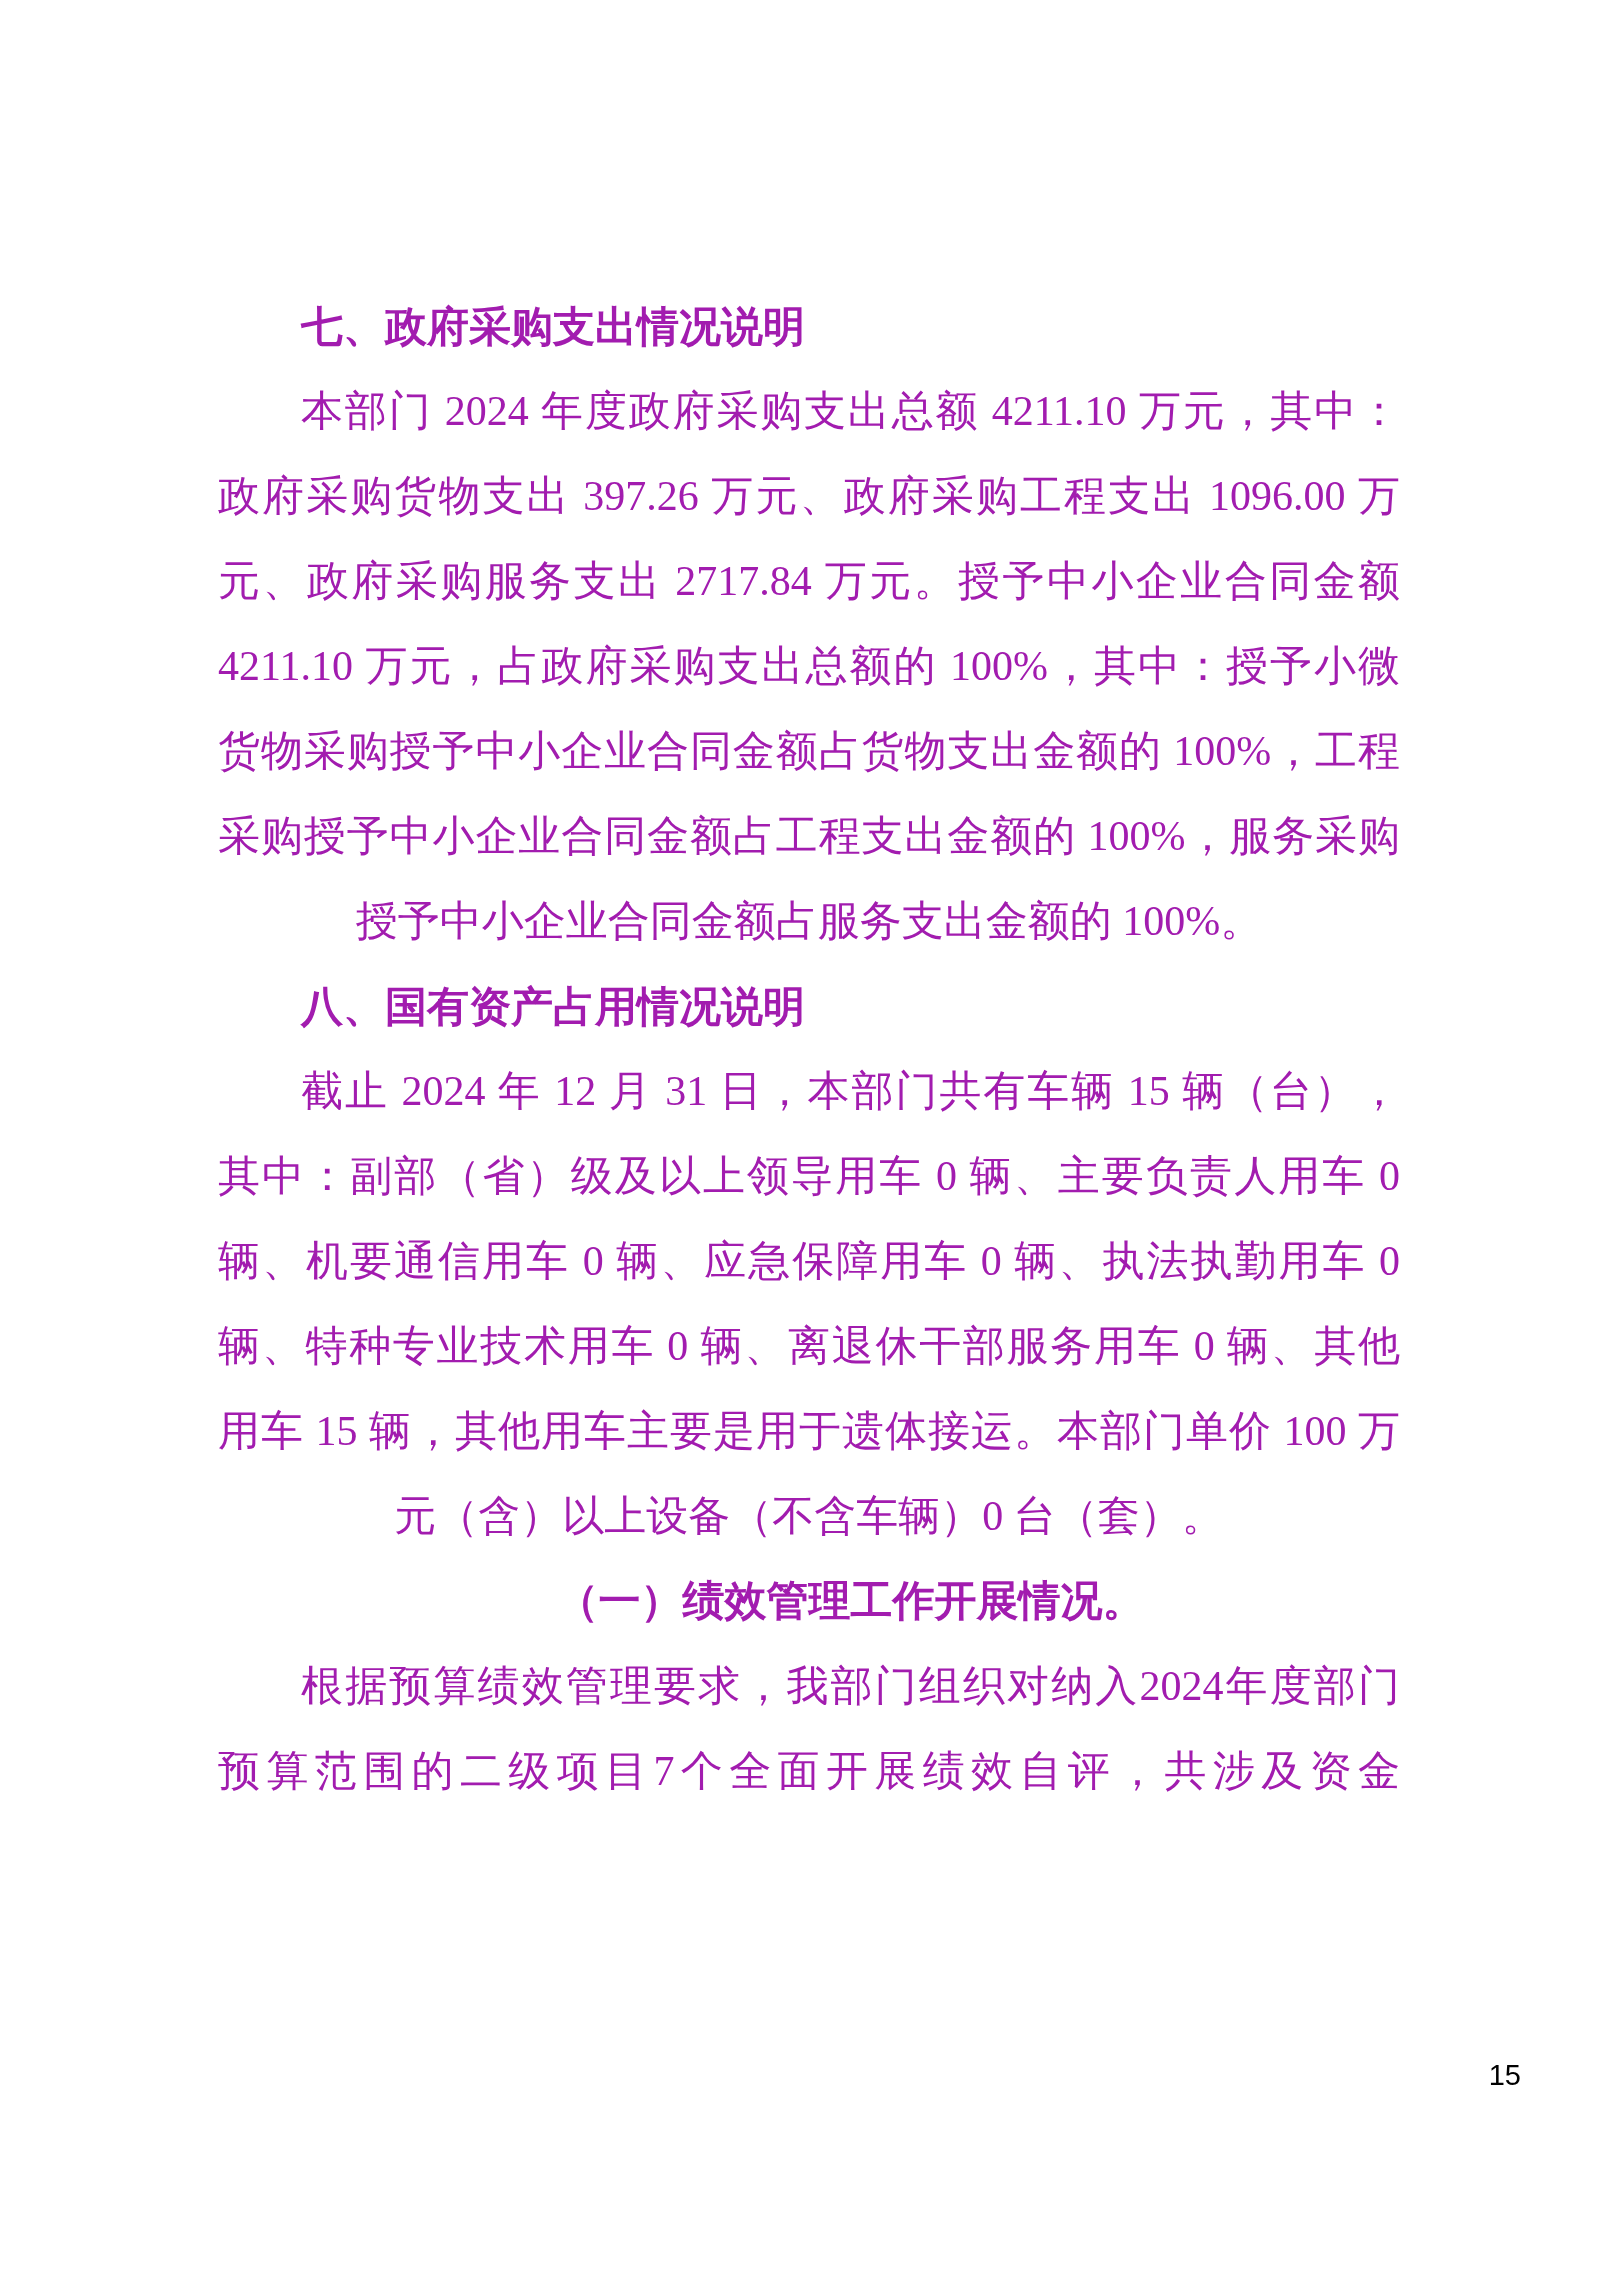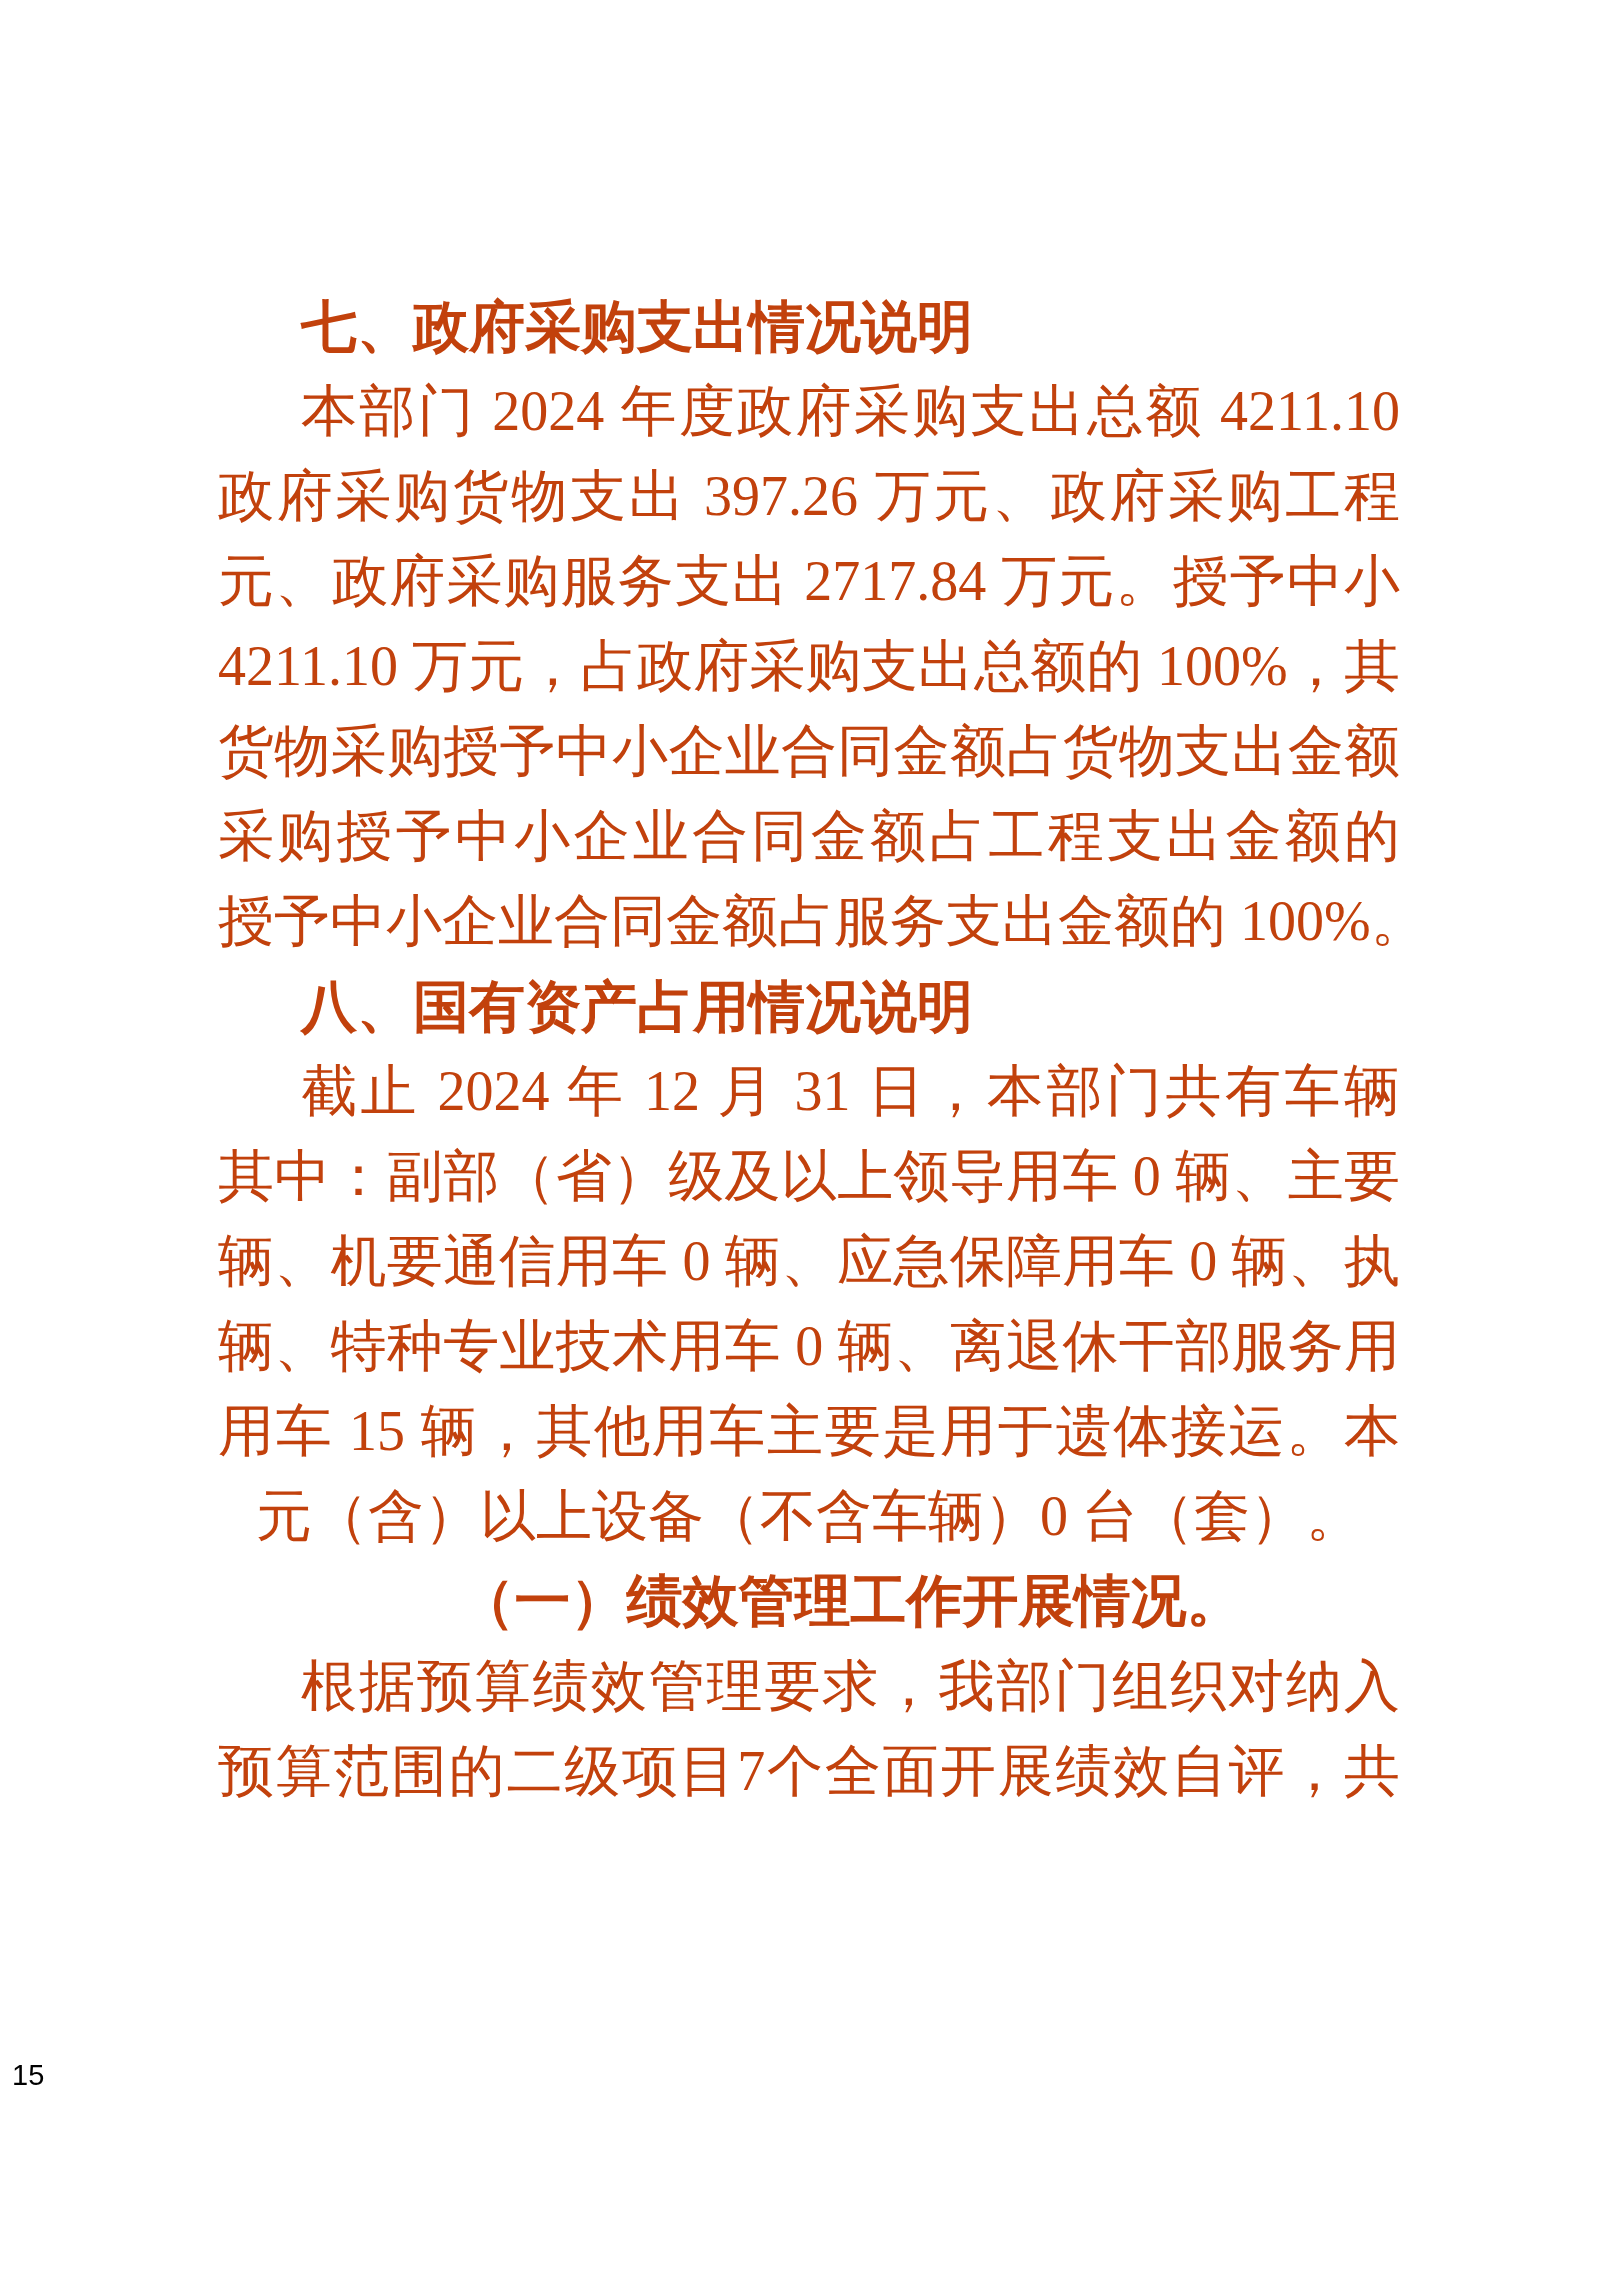--- a/index.html
+++ b/index.html
@@ -17,23 +17,23 @@
   }
   .content {
     position: absolute;
     left: 218px;
     top: 284px;
     width: 1182px;
   }
   .line {
     height: 85px;
     line-height: 85px;
-    font-size: 56px;
+    font-size: 42px;
     font-family: "Liberation Serif", "DejaVu Serif", serif;
-    color: #c2410c;
+    color: #a21caf;
     overflow: hidden;
   }
   
   .line.j {
     text-align: justify;
     text-align-last: justify;
     text-justify: inter-character;
   }
   
   .line.plain {
@@ -56,23 +56,23 @@
   .line.subheading {
     font-family: "Liberation Serif", "DejaVu Serif", serif;
     font-weight: bold;
     text-indent: 83px;
     text-align: center;
     white-space: nowrap;
   }
   .page-number {
     position: absolute;
     top: 2058px;
-    left: 12px;
+    left: 0;
     width: 1521px;
-    text-align: left;
+    text-align: right;
     font-size: 29px;
     line-height: 35px;
     font-family: "Liberation Sans", "DejaVu Sans", sans-serif;
     color: #000000;
   }
 </style>
 </head>
 <body>
 
 <div class="page">

